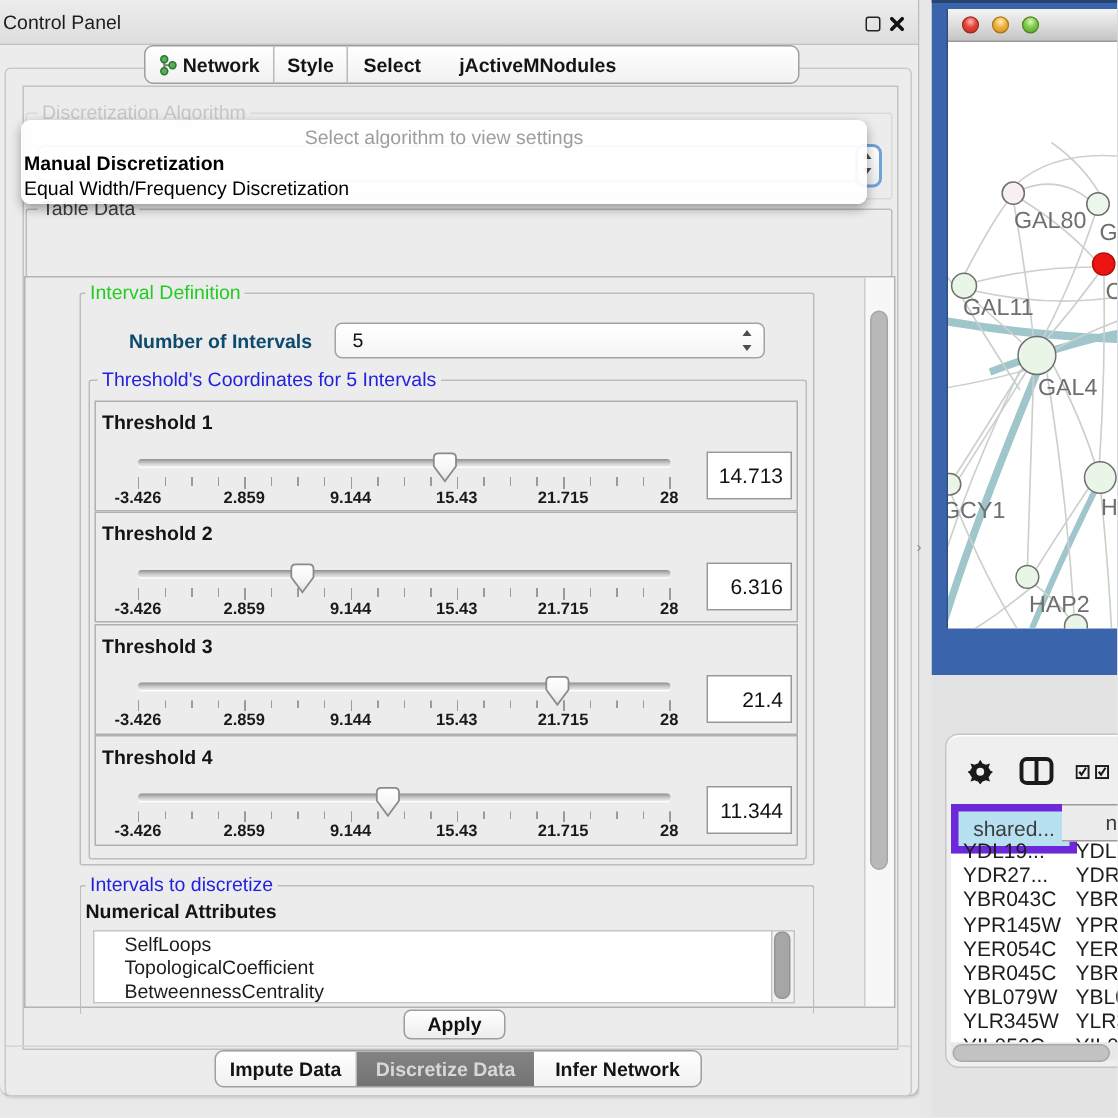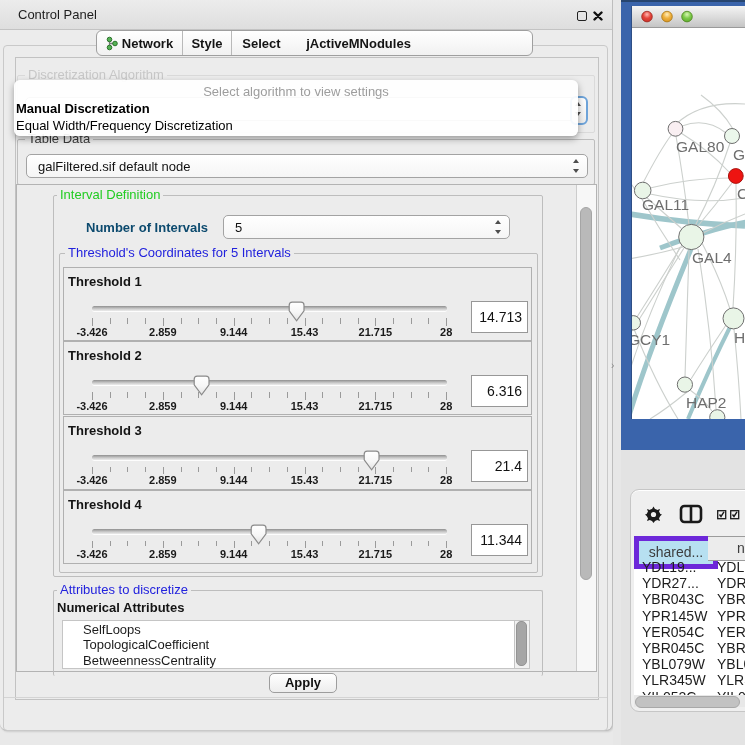--- a/index.html
+++ b/index.html
@@ -2,21 +2,21 @@
 <html><head>
 <meta charset="utf-8">
 <style>
 html,body{margin:0;padding:0;}
 body{width:745px;height:745px;overflow:hidden;background:#e9e9e9;font-family:"Liberation Sans",sans-serif;}
 #app{position:absolute;left:0;top:0;width:745px;height:745px;overflow:hidden;}
 .abs{position:absolute;}
 
 #cpwin{position:absolute;left:0;top:0;width:612px;height:730px;background:#ececec;border-right:1px solid #bdbdbd;border-bottom:1px solid #bdbdbd;border-radius:0 0 7px 7px;box-shadow:1px 1px 2px rgba(0,0,0,0.12);}
 #titlebar{position:absolute;left:0;top:0;width:612px;height:29px;background:linear-gradient(#ececec,#dedede);border-bottom:1px solid #c3c3c3;}
-#titlebar .t{position:absolute;left:18px;top:7px;font-size:13px;color:#1d1d1d;}
+#titlebar .t{position:absolute;left:2px;top:7px;font-size:13px;color:#1d1d1d;}
 
 #toptabs{position:absolute;left:96px;top:30px;width:435px;height:24px;border:1px solid #9f9f9f;border-radius:6px;background:linear-gradient(#ffffff,#f1f1f1);display:flex;overflow:hidden;font-size:13px;font-weight:bold;color:#141414;}
 #toptabs .seg{display:flex;align-items:center;justify-content:center;height:24px;border-right:1px solid #b9b9b9;}
 #toptabs .seg:last-child{border-right:none;}
 #toptabs .sel{background:linear-gradient(#838383,#747474);color:#d8d8d8;border-right:none;}
 
 #outline1{position:absolute;left:3px;top:45px;width:603px;height:684px;border:1px solid #c9c9c9;border-radius:4px;}
 #innerpanel{position:absolute;left:15px;top:57px;width:582px;height:641px;border:1px solid #c2c2c2;background:#ececec;}
 
 .grp{position:absolute;border:1px solid #bdbdbd;border-radius:2px;}
@@ -67,24 +67,20 @@
   <div class="grp" style="left:17px;top:75px;width:576px;height:56px;border-color:#dadada;">
     <span class="grpt" style="left:7px;color:#c7c7c7;">Discretization Algorithm</span>
   </div>
   <div class="combo" style="left:25px;top:97px;width:559px;height:22px;">
     <div class="abs" style="left:544px;top:-2px;width:14px;height:25px;border:2.5px solid #6da3d9;border-radius:6px;background:linear-gradient(#fff,#ededed);"></div>
     <div class="arr" style="left:549px;top:3px;"></div>
   </div>
 
   <div class="grp" style="left:17px;top:139px;width:576px;height:44px;">
     <span class="grpt" style="left:7px;color:#3c3c3c;">Table Data</span>
-  </div>
-  <div class="combo" style="left:26px;top:154px;width:560px;height:22px;">
-    <span class="ctext">galFiltered.sif default node</span>
-    <div class="arr" style="left:546px;top:3px;"></div>
   </div>
 
   <div class="abs" style="left:16px;top:184px;width:579px;height:486px;border:1px solid #b3b3b3;background:#ececec;overflow:hidden;">
     <div class="abs" style="right:0;top:0;width:19px;height:486px;background:#f7f7f7;border-left:1px solid #cccccc;"></div>
     <div class="abs" style="right:4px;top:22px;width:10px;height:371px;background:#b9b9b9;border:1px solid #a5a5a5;border-radius:6px;"></div>
   </div>
 
   <div class="grp" style="left:53px;top:195px;width:488px;height:380px;">
     <span class="grpt" style="left:3px;color:#22cc22;">Interval Definition</span>
   </div>
@@ -185,32 +181,37 @@
               <stop offset="0.55" stop-color="#f6f6f6"></stop>
               <stop offset="1" stop-color="#e2e2e2"></stop>
             </linearGradient>
           </defs>
           <path d="M1.2,4.2 Q1.2,1.2 4.2,1.2 L13,1.2 Q16,1.2 16,4.2 L16,9.8 L8.6,19.8 L1.2,9.8 Z" fill="url(#thg489)" stroke="#8a8a8a" stroke-width="1.2"></path>
         </svg>
     <div class="vbox">11.344</div>
   </div>
 
   <div class="grp" style="left:53px;top:590px;width:488px;height:85px;border-bottom:none;">
-    <span class="grpt" style="left:3px;color:#2222dd;">Attributes to discretize</span>
+    <span class="grpt" style="left:3px;color:#2222dd;">Intervals to discretize</span>
   </div>
   <span class="abs" style="left:57px;top:600px;font-size:13px;font-weight:bold;color:#141414;">Numerical Attributes</span>
   <div class="abs" style="left:62px;top:620px;width:452px;height:47px;background:#ffffff;border:1px solid #c5c5c5;border-right:none;overflow:hidden;font-size:13px;color:#1c1c1c;">
     <div style="padding-left:20px;line-height:15.3px;padding-top:1px;">SelfLoops<br>TopologicalCoefficient<br>BetweennessCentrality</div>
   </div>
   <div class="abs" style="left:514px;top:620px;width:14px;height:47px;background:#f1f1f1;border:1px solid #c5c5c5;"></div>
   <div class="abs" style="left:516px;top:621px;width:9px;height:43px;background:#a6a6a6;border:1px solid #949494;border-radius:5px;"></div>
 
   <div class="abs" style="left:269px;top:673px;width:66px;height:18px;border:1px solid #9d9d9d;border-radius:5px;background:linear-gradient(#ffffff,#ededed);text-align:center;line-height:18px;font-size:13px;font-weight:bold;color:#111;">Apply</div>
   <div class="abs" style="left:4px;top:697px;width:603px;height:0;border-top:1px solid #d4d4d4;"></div>
 
+  <div class="abs" style="left:143px;top:700px;width:323px;height:23px;border:1px solid #9f9f9f;border-radius:6px;background:linear-gradient(#ffffff,#f1f1f1);display:flex;overflow:hidden;font-size:13px;color:#141414;">
+    <div style="width:93px;display:flex;align-items:center;justify-content:center;border-right:1px solid #b9b9b9;font-weight:bold;">Impute Data</div>
+    <div style="width:119px;display:flex;align-items:center;justify-content:center;background:linear-gradient(#838383,#747474);color:#d8d8d8;font-weight:bold;">Discretize Data</div>
+    <div style="width:111px;display:flex;align-items:center;justify-content:center;font-weight:bold;">Infer Network</div>
+  </div>
 
   <div class="abs" style="left:14px;top:80px;width:564px;height:56px;background:rgba(255,255,255,0.93);border-radius:6px;box-shadow:0 3px 7px rgba(0,0,0,0.35);font-size:13px;">
     <div style="position:absolute;left:0;top:4px;width:100%;text-align:center;color:#9d9d9d;">Select algorithm to view settings</div>
     <div style="position:absolute;left:2px;top:21px;font-weight:bold;color:#000;">Manual Discretization</div>
     <div style="position:absolute;left:2px;top:38px;color:#000;">Equal Width/Frequency Discretization</div>
   </div>
 </div>
 
 <div class="abs" style="left:613px;top:0;width:8px;height:745px;background:#e7e7e7;"></div>
 <div class="abs" style="left:611px;top:360px;font-size:10px;color:#8d8d8d;">›</div>

